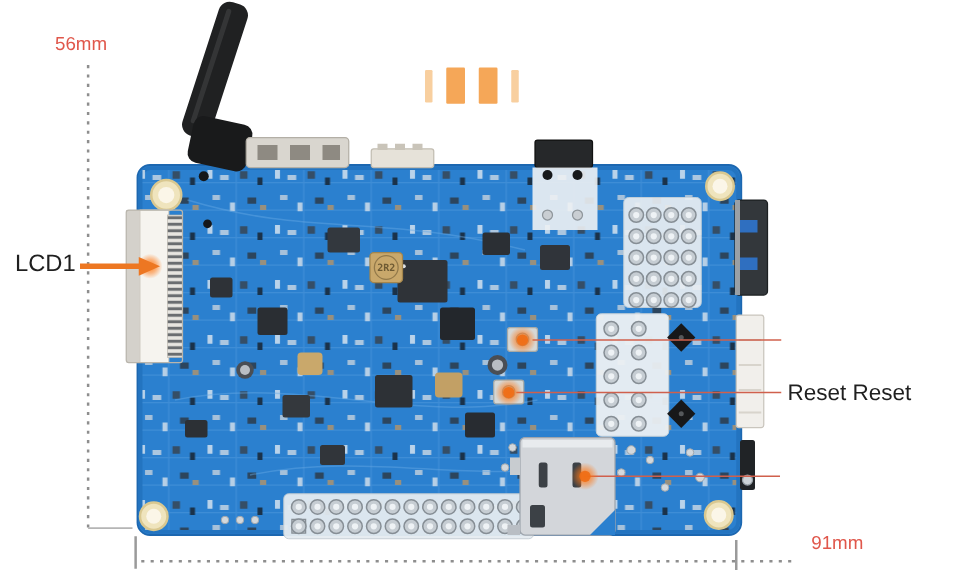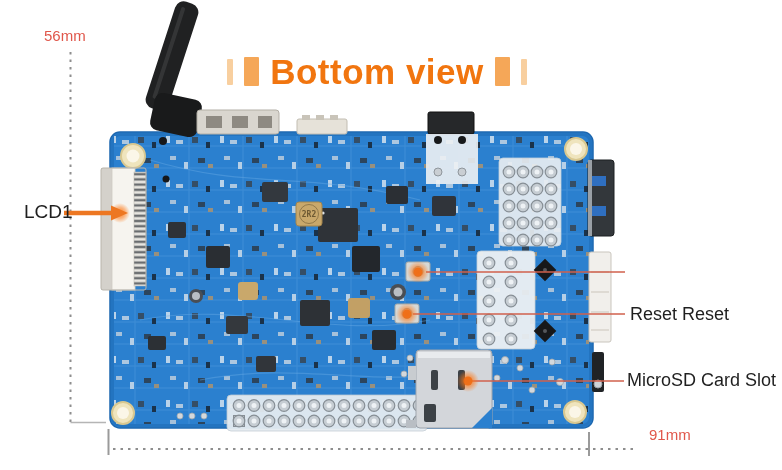--- a/index.html
+++ b/index.html
@@ -276,24 +276,22 @@
       <circle cx="407" cy="314" r="11" fill="url(#glowG)"></circle>
       <circle cx="407" cy="314" r="4.5" fill="#ee6d15" opacity="0.9"></circle>
       <circle cx="468" cy="381" r="11" fill="url(#glowG)"></circle>
       <circle cx="468" cy="381" r="4.5" fill="#ee6d15" opacity="0.9"></circle>
     </g>
   </svg>
 
   <div class="title-row">
     <span class="bar thin"></span>
     <span class="bar wide"></span>
-    <h1>Bottom view</h1>
     <span class="bar wide"></span>
     <span class="bar thin"></span>
   </div>
 
   <div class="lbl dim" style="left:44px;top:27px">56mm</div>
   <div class="lbl dim" style="left:649px;top:426px">91mm</div>
 
-  <div class="lbl dark lcd" style="left:24px;top:201px">LCD1</div>
+  <div class="lbl dark lcd" style="left:12px;top:201px">LCD1</div>
   <div class="lbl dark" style="left:630px;top:304px">Reset Reset</div>
-  <div class="lbl dark" style="left:627px;top:370px">MicroSD Card Slot</div>
 </div>
 
 </body></html>

